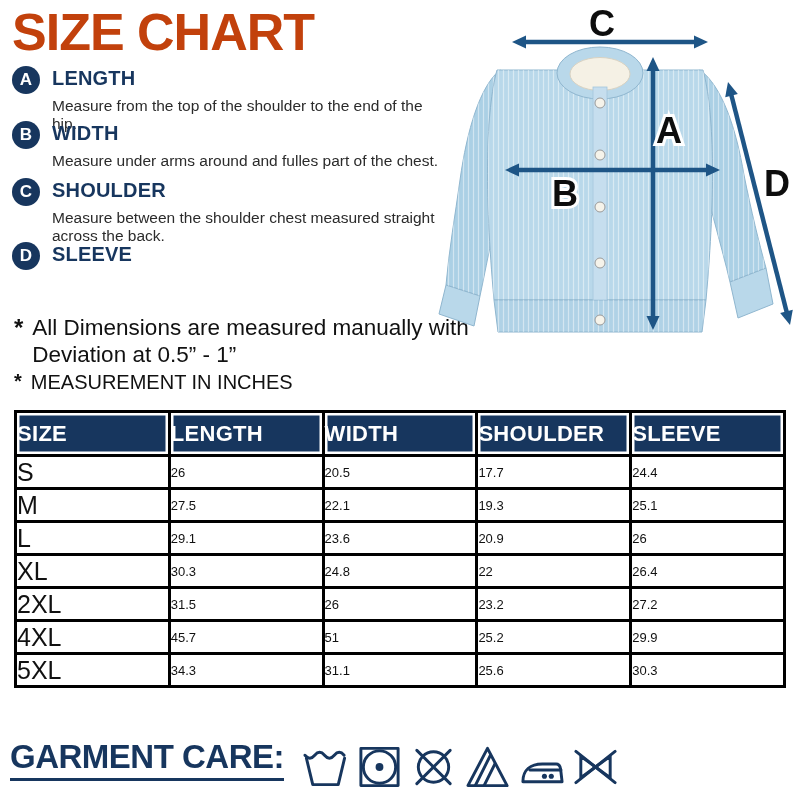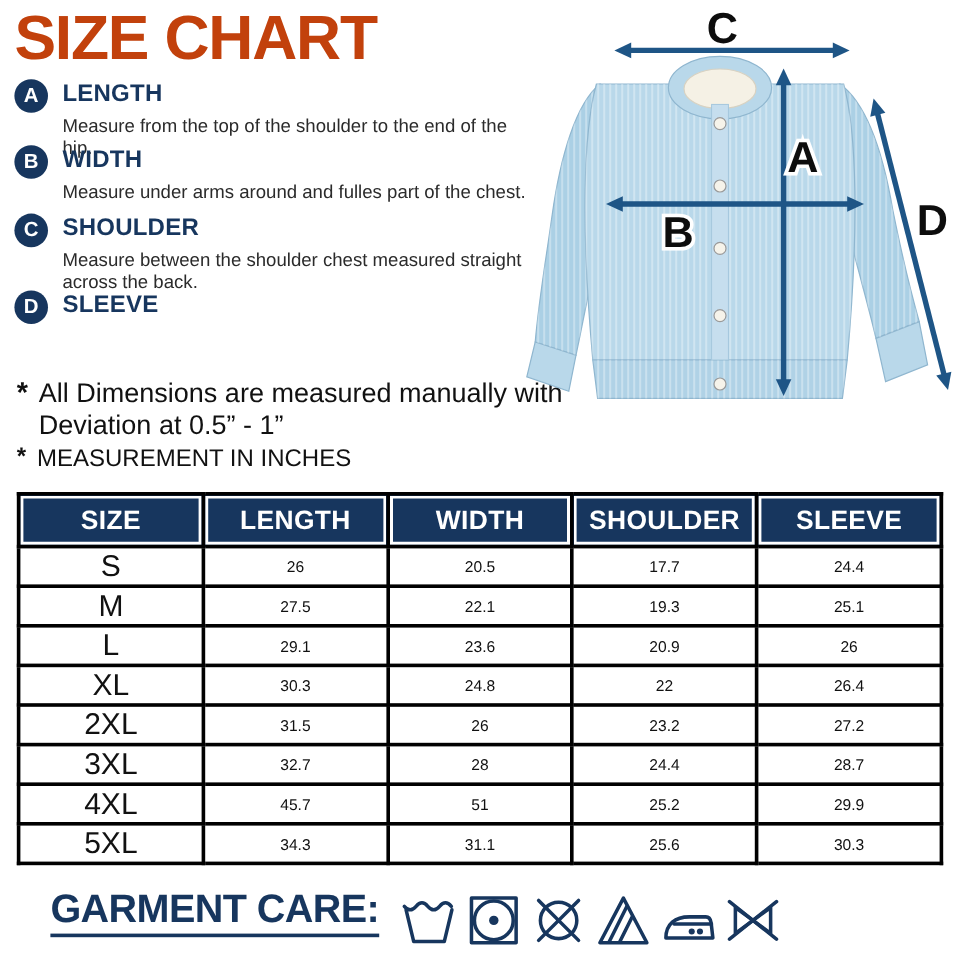--- a/index.html
+++ b/index.html
@@ -19,33 +19,33 @@
   #item-a { top:66px; } #item-b { top:121px; } #item-c { top:178px; } #item-d { top:242px; }
 
   .note { position:absolute; display:flex; gap:9px; color:#111; }
   .note .star { font-weight:bold; }
   #note-deviation { left:14px; top:314px; font-size:22.5px; }
   #note-deviation .star { font-size:24px; }
   #note-units { left:14px; top:370px; font-size:20px; }
   .note .l2 { line-height:1.2; }
 
   .size-table { position:absolute; left:14px; top:410px; width:772px; border-collapse:collapse;
-                table-layout:fixed; text-align:center; }
+                table-layout:fixed; text-align:left; }
   .size-table th, .size-table td { border:3px solid #000; }
   .size-table th { background:#17365e; color:#fff; font-size:22px; font-weight:bold;
                    height:44px; box-shadow:inset 0 0 0 2.5px #fff; letter-spacing:.3px; }
   .size-table td { height:33px; background:#fff; color:#111; font-size:13px; }
   .size-table td.size-cell { font-size:25px; }
 
   .diagram { position:absolute; left:436px; top:0; width:364px; height:350px; }
   .diagram svg { display:block; width:100%; height:100%; }
   .dim-label { font-weight:bold; font-size:36px; fill:#0d0d0d; stroke:#fff; stroke-width:6px;
                paint-order:stroke; text-anchor:middle; font-family:"Liberation Sans",sans-serif; }
 
-  .care { position:absolute; left:10px; top:740px; display:flex; align-items:flex-start;margin-left:32px; }
+  .care { position:absolute; left:10px; top:740px; display:flex; align-items:flex-start; }
   .care-title { font-size:33px; font-weight:bold; color:#17365e; letter-spacing:-.5px;
                 border-bottom:3.5px solid #17365e; padding-bottom:3px; line-height:1.05; }
   .care-icons { display:flex; gap:7px; margin-left:18px; margin-top:2px; }
   .care-icon { width:47px; height:50px; display:inline-block; }
   .care-icon svg { width:100%; height:100%; }
   .ci { stroke:#17365e; stroke-width:3; fill:none; stroke-linecap:round; stroke-linejoin:round; }
   .ci-fill { fill:#17365e; stroke:none; }
 </style>
 </head>
 <body>
@@ -198,27 +198,20 @@
         <td>26.4</td>
       </tr>
       <tr>
         <td class="size-cell">2XL</td>
         <td>31.5</td>
         <td>26</td>
         <td>23.2</td>
         <td>27.2</td>
       </tr>
       <tr>
-        <td class="size-cell">3XL</td>
-        <td>32.7</td>
-        <td>28</td>
-        <td>24.4</td>
-        <td>28.7</td>
-      </tr>
-      <tr>
         <td class="size-cell">4XL</td>
         <td>45.7</td>
         <td>51</td>
         <td>25.2</td>
         <td>29.9</td>
       </tr>
       <tr>
         <td class="size-cell">5XL</td>
         <td>34.3</td>
         <td>31.1</td>

